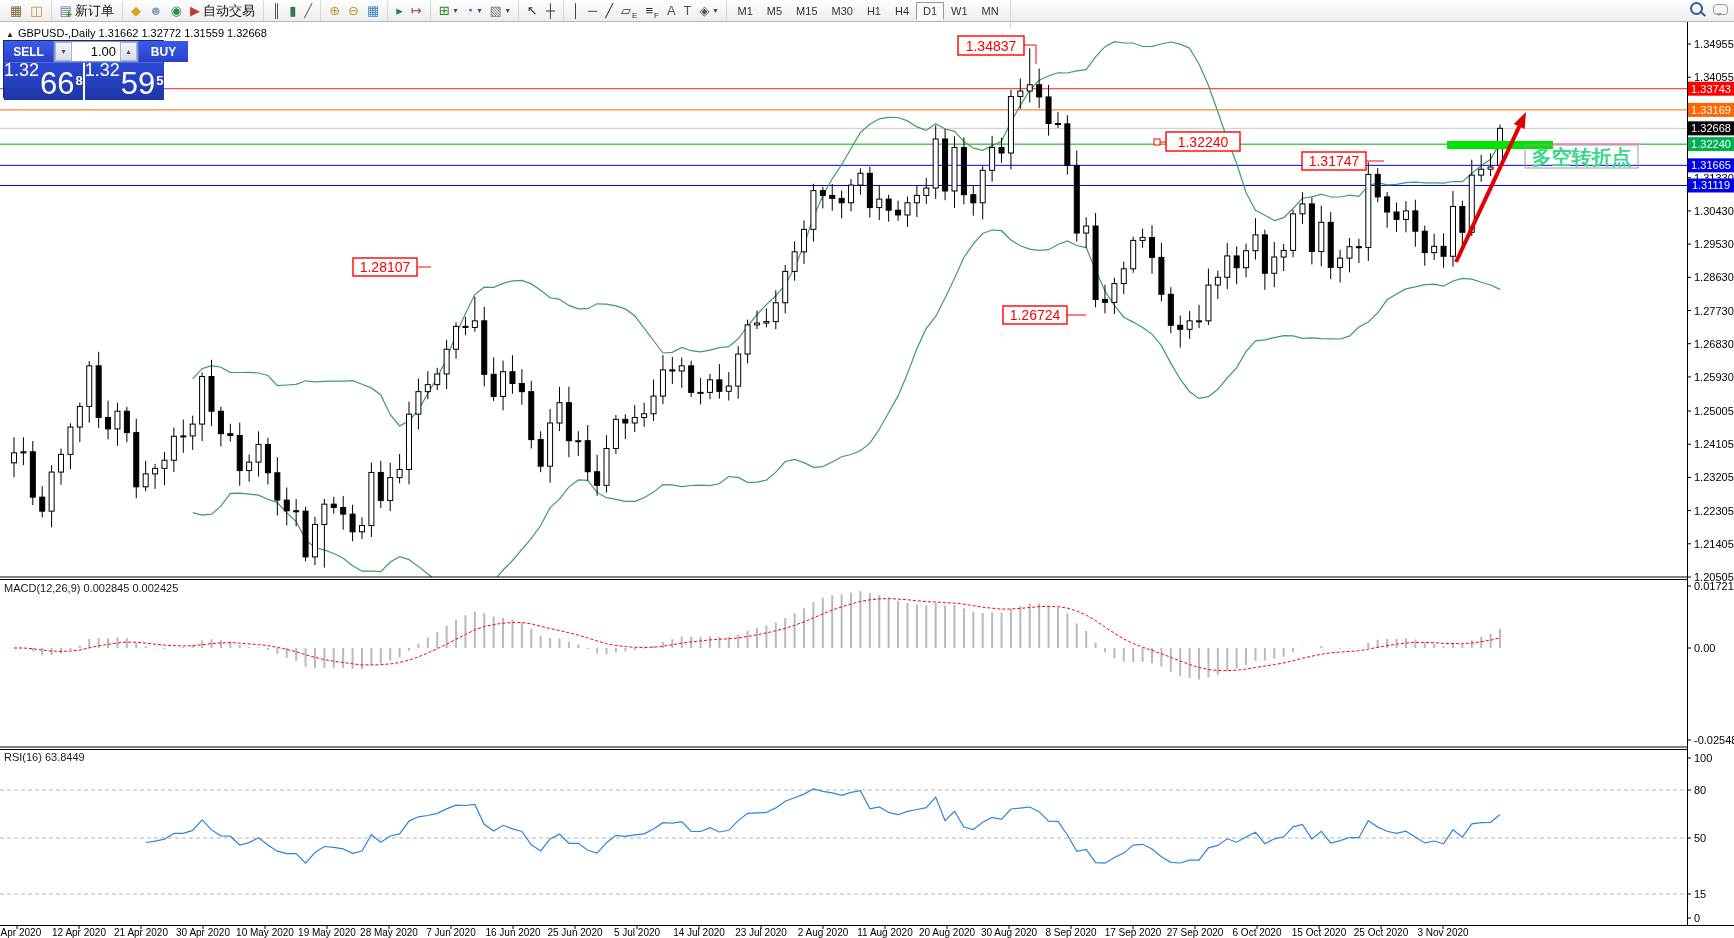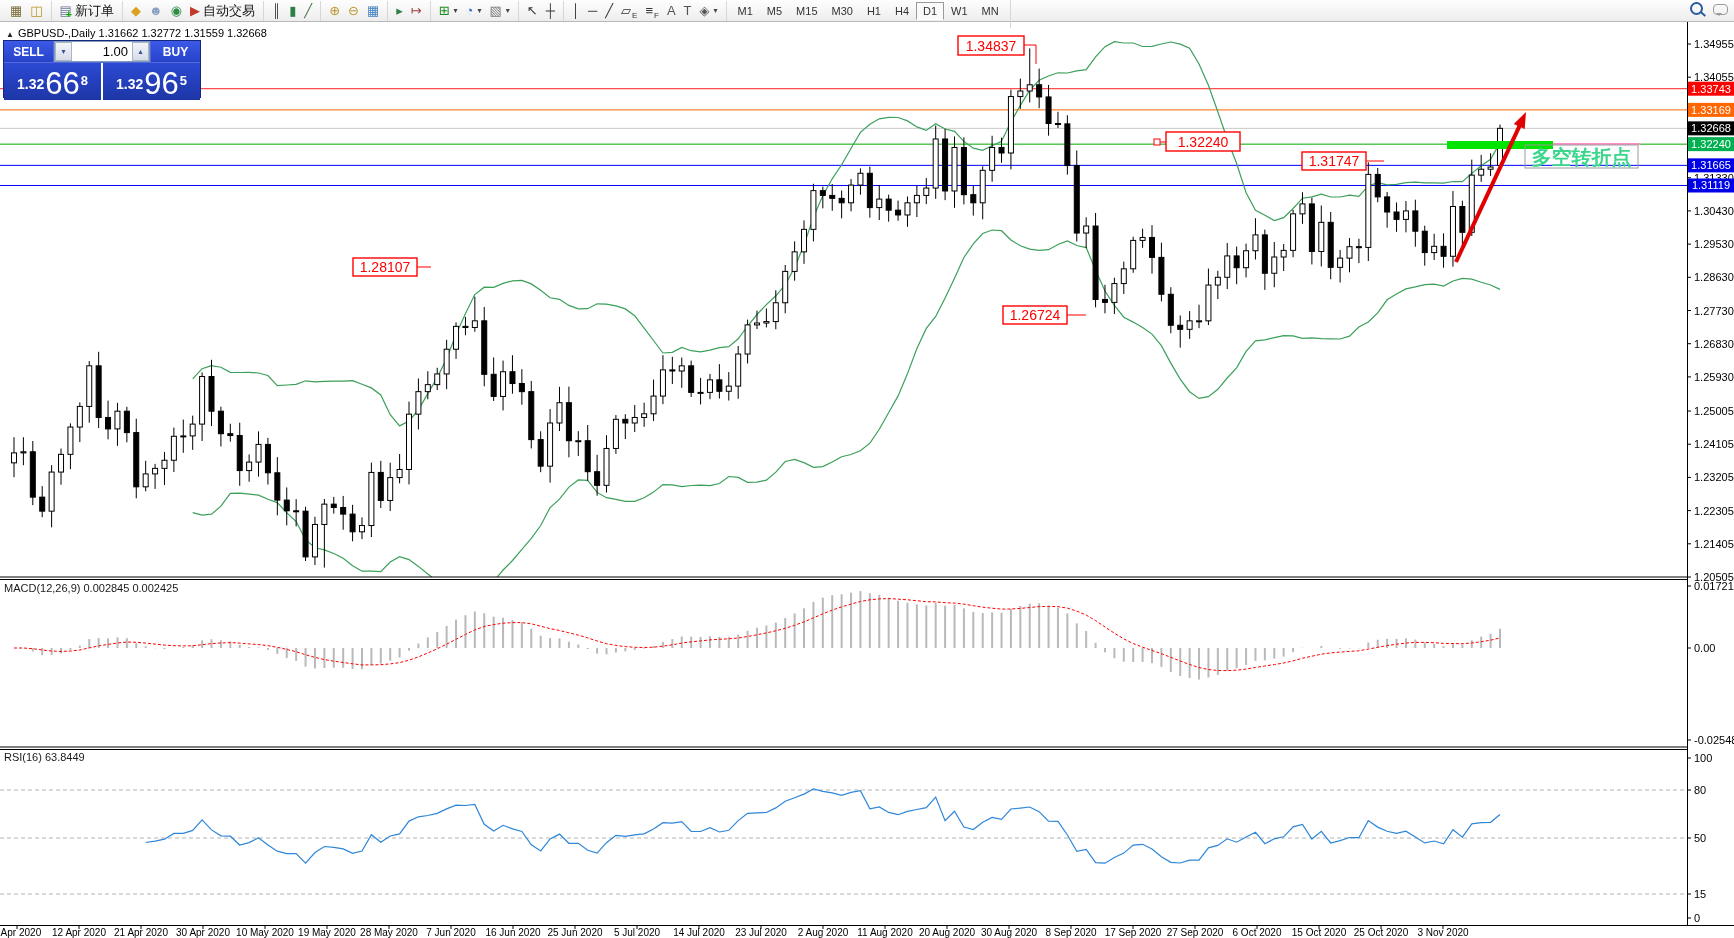--- a/index.html
+++ b/index.html
@@ -27,36 +27,36 @@
   .chat-ic::after{content:"";position:absolute;left:2px;top:8px;border:3px solid transparent;border-top-color:#9a9a9a}
   
   #chartwrap{position:absolute;left:0;top:22px;width:1734px;height:916px}
   #chart{position:absolute;left:0;top:0}
   #ohlc-title{position:absolute;left:6px;top:5px;font-size:11px;color:#000;z-index:5}
   #ohlc-title .tri{font-size:8px;margin-right:4px;color:#222}
   #macd-label,#rsi-label{position:absolute;left:4px;font-size:11px;color:#1a1a1a;z-index:5}
   #macd-label{top:560px}
   #rsi-label{top:729px}
   
-  #quote-panel{position:absolute;left:3px;top:18px;width:198px;height:58px;z-index:10;
+  #quote-panel{position:absolute;left:3px;top:18px;width:161px;height:58px;z-index:10;
     background:#2742c9;border:1px solid #16287e;box-sizing:border-box;
     font-family:"Liberation Sans",sans-serif}
   .qp-top{display:flex;height:21px;border-bottom:1px solid #5468d8}
   .qp-sell-btn,.qp-buy-btn{flex:0 0 50px;background:linear-gradient(#3c5ae8,#2742c9);color:#fff;
     border:none;border-right:1px solid #5468d8;font-size:12px;font-weight:bold;cursor:pointer;padding:0}
   .qp-buy-btn{border-right:none;border-left:1px solid #5468d8}
   .qp-vol{flex:1;display:flex;align-items:stretch;background:#fff;border:1px solid #7f9db9;box-sizing:border-box}
   .qp-spin{width:15px;background:linear-gradient(#f4f5f8,#d8dce8);color:#35509c;font-size:8px;
     display:flex;align-items:center;justify-content:center;border:1px solid #aab4cc;cursor:pointer}
   .qp-vol-input{flex:1;border:none;outline:none;text-align:right;font-size:13px;padding:8px 4px;width:40px;color:#000}
   .qp-prices{display:flex;height:37px}
   .qp-price{flex:1;display:flex;align-items:flex-end;justify-content:center;gap:1px;color:#fff;cursor:pointer;
     background:linear-gradient(#2c49d4,#1d36a6);padding-bottom:2px}
   .qp-price-sell{border-right:2px solid #fff}
-  .qp-price .small{font-size:14px;font-weight:bold;margin-bottom:6px}
+  .qp-price .small{font-size:18px;font-weight:normal;margin-bottom:17px}
   .qp-price .big{font-size:31px;font-weight:normal;line-height:29px}
   .qp-price sup{font-size:13px;font-weight:bold;line-height:10px;margin-bottom:12px}
 </style>
 </head>
 <body>
 
 <div id="app">
 
   <div id="toolbar">
 
@@ -862,21 +862,21 @@
         <button class="qp-buy-btn">BUY</button>
       </div>
       <div class="qp-prices">
         <div class="qp-price qp-price-sell">
           <span class="small">1.32</span>
             <span class="big">66</span>
             <sup>8</sup>
         </div>
         <div class="qp-price">
           <span class="small">1.32</span>
-            <span class="big">96</span>
+            <span class="big">59</span>
             <sup>5</sup>
         </div>
       </div>
     </div>
 
     <div id="macd-label">MACD(12,26,9) 0.002845 0.002425</div>
     <div id="rsi-label">RSI(16) 63.8449</div>
   </div>
 </div>
 

